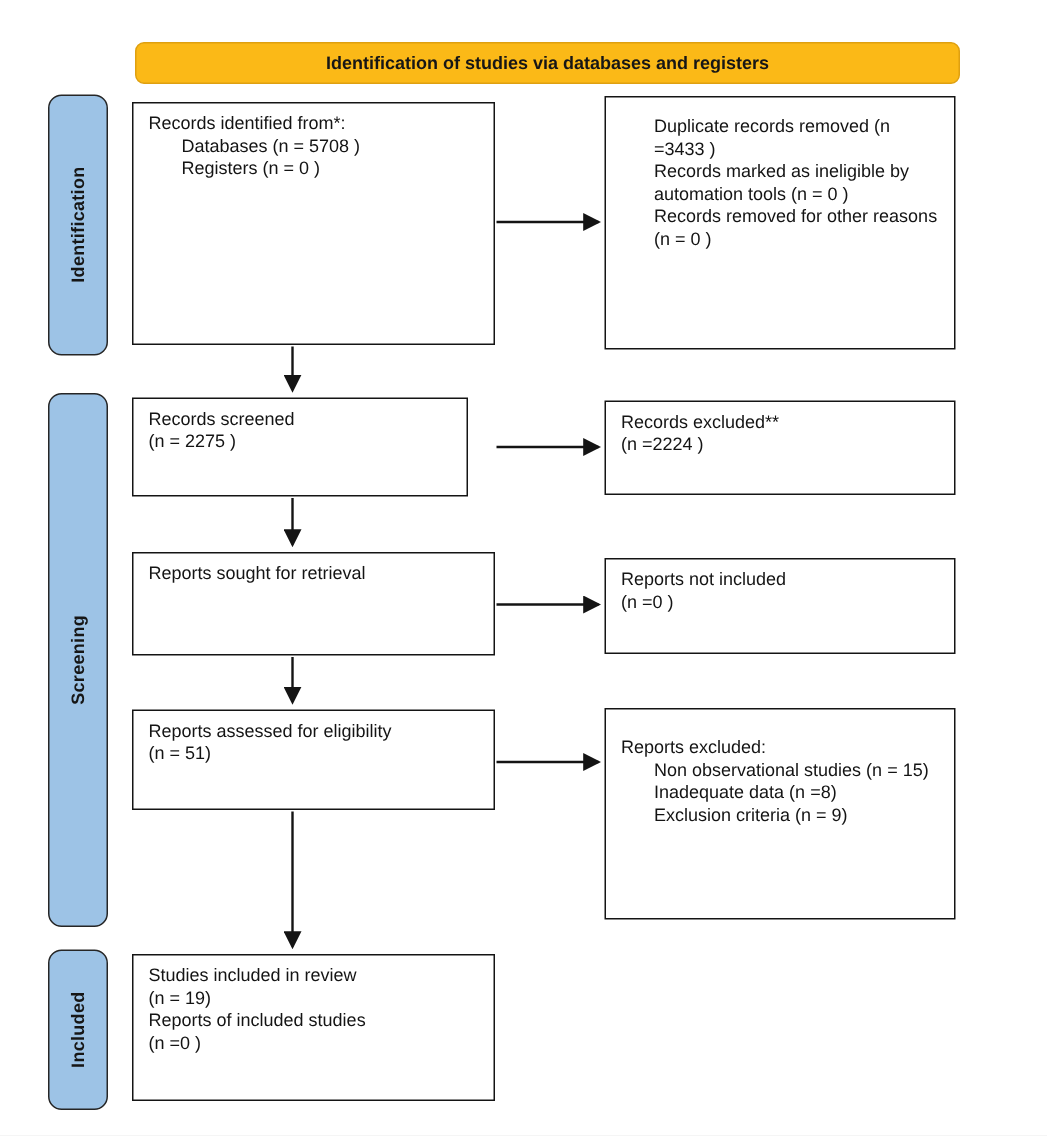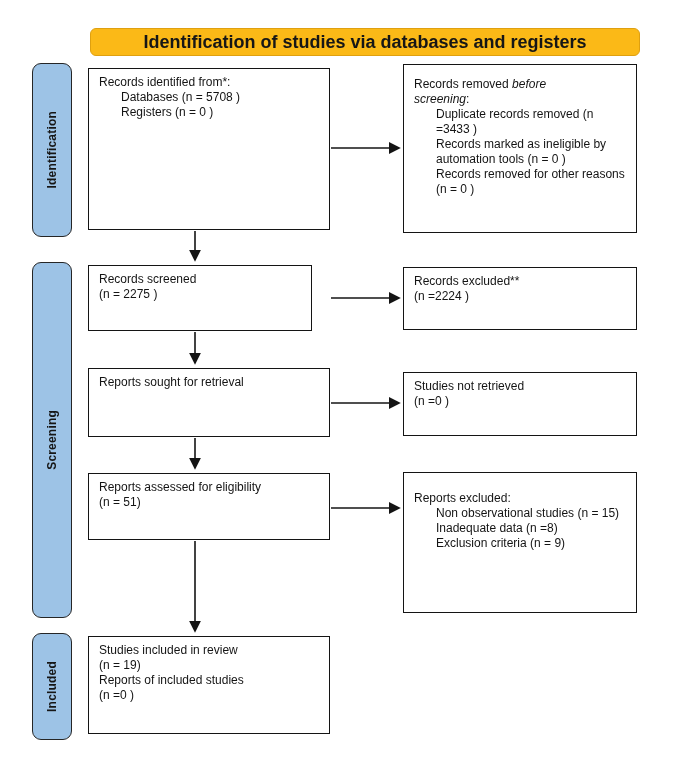--- a/index.html
+++ b/index.html
@@ -14,21 +14,21 @@
     overflow: hidden;
   }
   .banner {
     position: absolute;
     left: 90px; top: 28px; width: 550px; height: 28px;
     background: var(--banner, #FBB917);
     border: 1.5px solid var(--banner-border, #DFA010);
     border-radius: 6px;
     box-sizing: border-box;
     display: flex; align-items: center; justify-content: center;
-    font-weight: bold; font-size: 18px; color: #161616;
+    font-weight: bold; font-size: 12px; color: #161616;
   }
   .stage {
     position: absolute;
     left: 32px; width: 40px;
     background: var(--stage-fill, #9DC3E6);
     border: 1.6px solid #262626;
     border-radius: 9px;
     box-sizing: border-box;
     display: flex; align-items: center; justify-content: center;
   }
@@ -75,43 +75,39 @@
     <span class="vtext">Included</span>
   </div>
 
   <div class="box center" style="left:88px; top:68px; width:242px; height:162px;">
     <div class="line">Records identified from*:</div>
     <div class="line indent">Databases (n = 5708 )</div>
     <div class="line indent">Registers (n = 0 )</div>
   </div>
 
   <div class="box" style="left:403px; top:64px; width:234px; height:169px; padding-top:12px;">
-    <div class="line">
-      <span>Records removed </span><i>before</i><br>
-      <i>screening</i><span>:</span>
-    </div>
     <div class="line indent">Duplicate records removed (n =3433 )</div>
     <div class="line indent">Records marked as ineligible by automation tools (n = 0 )</div>
     <div class="line indent">Records removed for other reasons (n = 0 )</div>
   </div>
 
   <div class="box center" style="left:88px; top:265px; width:224px; height:66px;">
     <div class="line">Records screened</div>
     <div class="line">(n = 2275 )</div>
   </div>
   <div class="box center" style="left:403px; top:267px; width:234px; height:63px;">
     <div class="line">Records excluded**</div>
     <div class="line">(n =2224 )</div>
   </div>
 
   <div class="box center" style="left:88px; top:368px; width:242px; height:69px;">
     <div class="line">Reports sought for retrieval</div>
   </div>
   <div class="box center" style="left:403px; top:372px; width:234px; height:64px;">
-    <div class="line">Studies not retrieved</div>
+    <div class="line">Reports not included</div>
     <div class="line">(n =0 )</div>
   </div>
 
   <div class="box center" style="left:88px; top:473px; width:242px; height:67px;">
     <div class="line">Reports assessed for eligibility</div>
     <div class="line">(n = 51)</div>
   </div>
   <div class="box" style="left:403px; top:472px; width:234px; height:141px; padding-top:18px;">
     <div class="line">Reports excluded:</div>
     <div class="line indent">Non observational studies (n = 15)</div>

